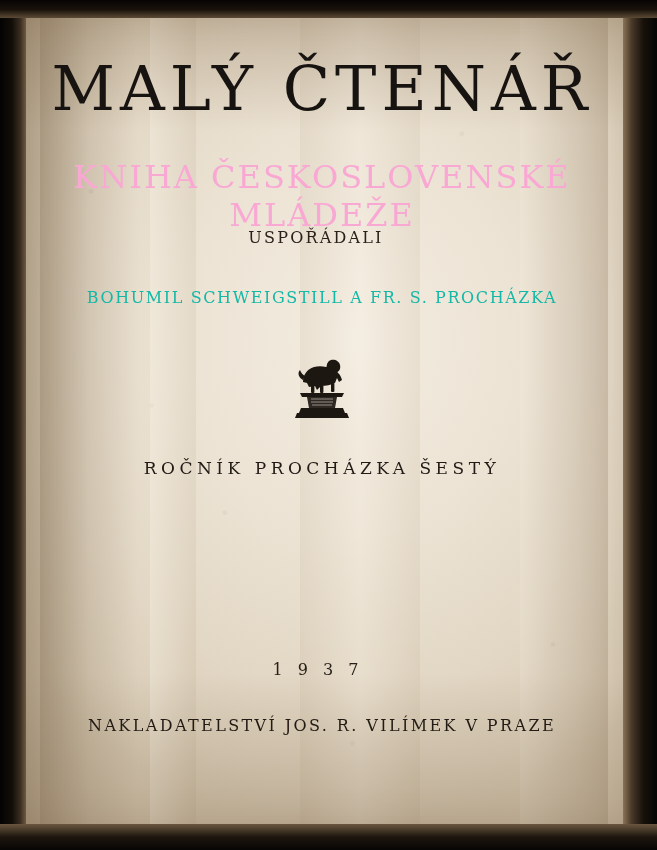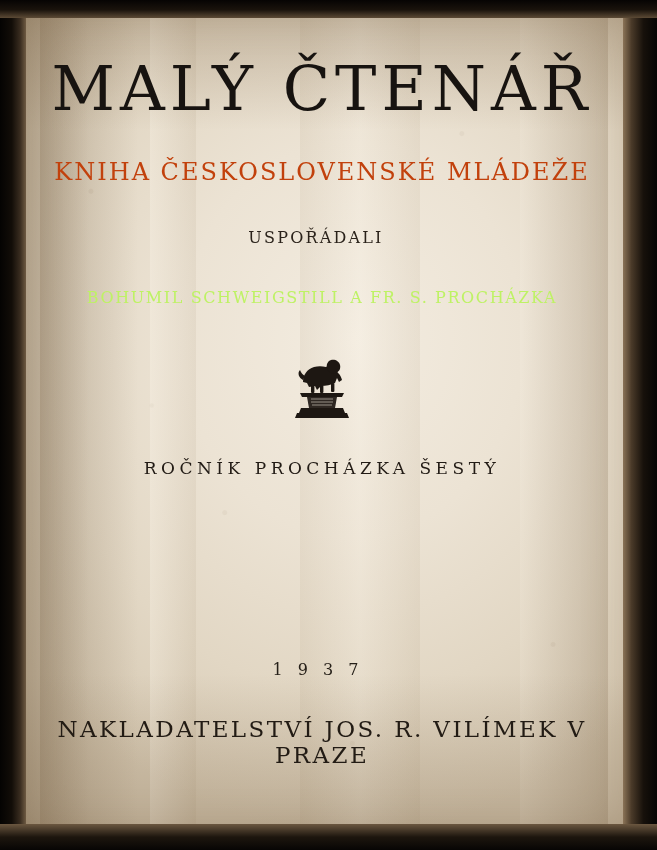--- a/index.html
+++ b/index.html
@@ -125,43 +125,43 @@
     letter-spacing: 5px;
     color: #171310;
     white-space: nowrap;
   }
 
   .subtitle {
     position: absolute;
     left: 0; right: 0;
     top: 148px;
     font-family: "DejaVu Serif", serif;
-    font-size: 24px;
+    font-size: 32px;
     letter-spacing: 2.0px;
-    color: #c2410c;
+    color: #f9a8d4;
   }
 
   .compiled-label {
     position: absolute;
     left: 0; right: 12px;
     top: 218px;
     font-family: "DejaVu Serif", serif;
     font-size: 16px;
     letter-spacing: 2.2px;
     color: #2a221a;
   }
 
   .authors {
     position: absolute;
     left: 0; right: 0;
     top: 278px;
     font-family: "DejaVu Serif", serif;
     font-size: 16px;
     letter-spacing: 1.6px;
-    color: #bef264;
+    color: #14b8a6;
   }
 
   .emblem {
     position: absolute;
     left: 50%;
     top: 332px;
     transform: translateX(-50%);
     width: 70px;
     height: 78px;
   }
@@ -184,21 +184,21 @@
     font-size: 16px;
     letter-spacing: 5px;
     color: #262019;
   }
 
   .publisher {
     position: absolute;
     left: 0; right: 0;
     top: 706px;
     font-family: "DejaVu Serif", serif;
-    font-size: 23px;
+    font-size: 16px;
     letter-spacing: 2.4px;
     color: #221b14;
   }
 
   
   .grain {
     position: absolute;
     left: 18px; top: 10px;
     width: 608px; height: 824px;
     z-index: 4;

